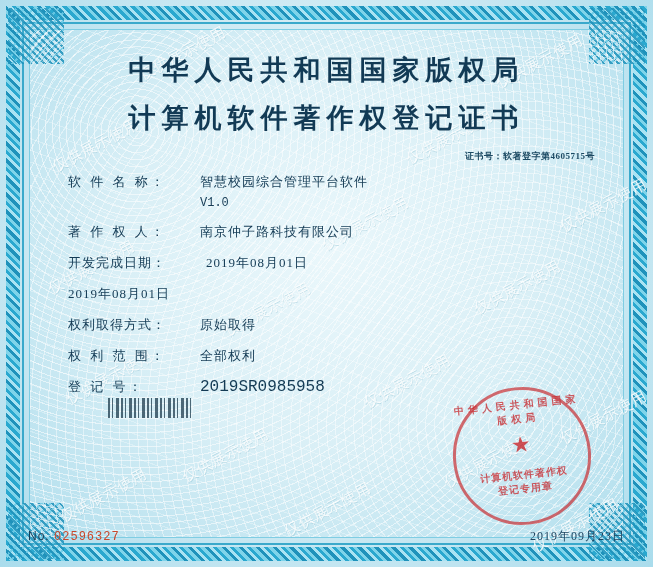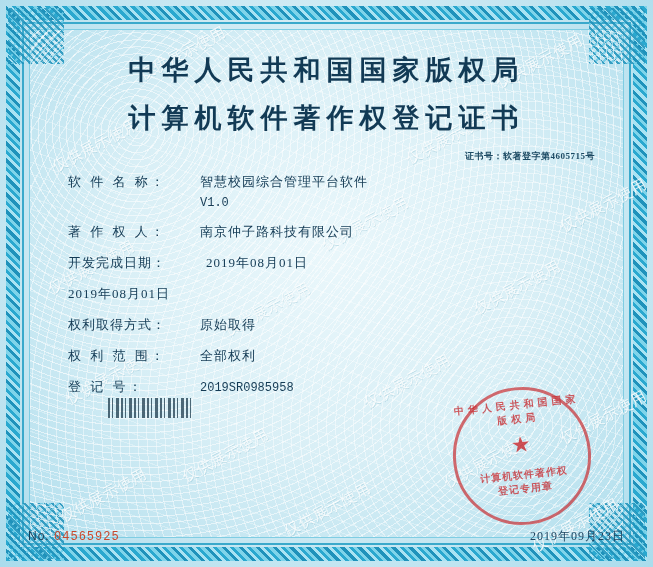--- a/index.html
+++ b/index.html
@@ -143,21 +143,21 @@
   }
   .field-label.tight { letter-spacing: 1px; }
   .field-value {
     flex: 1;
     letter-spacing: 1px;
     color: #143b55;
     font-family: "Liberation Serif", serif;
   }
   .field-value.mono {
     font-family: "Liberation Mono", monospace;
-    font-size: 12px;
+    font-size: 16px;
     letter-spacing: 0;
   }
   .sub-value {
     padding-left: 132px;
     font-family: "Liberation Mono", monospace;
     font-size: 12px;
     margin-top: -8px;
     margin-bottom: 13px;
     color: #143b55;
   }
@@ -346,18 +346,18 @@
     <div class="seal-star">★</div>
     <div class="seal-bottom">
       <div>计算机软件著作权</div>
       <div>登记专用章</div>
     </div>
   </div>
 
   <div class="footer">
     <div class="footer-no">
       <span>No.</span>
-      <span class="num">04565925</span>
+      <span class="num">02596327</span>
     </div>
     <div class="footer-date">2019年09月23日</div>
   </div>
 
 </div>
 
 </body></html>

